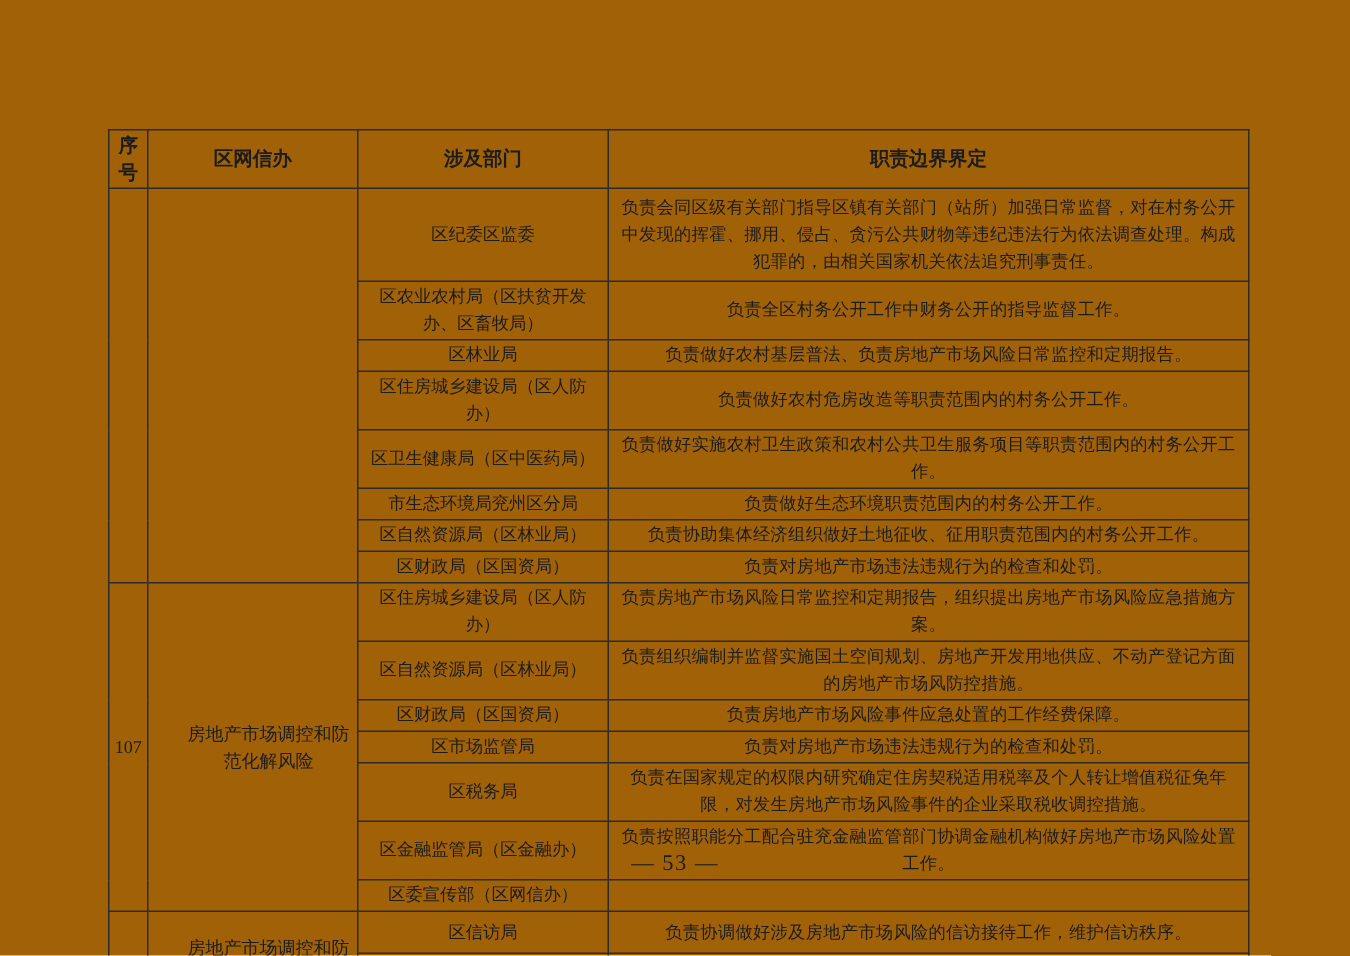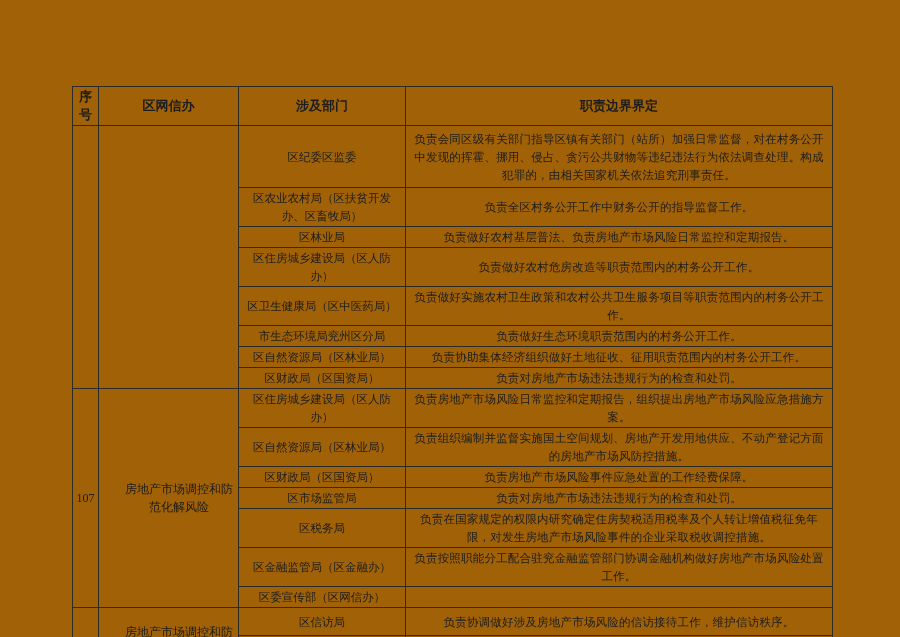--- a/index.html
+++ b/index.html
@@ -163,13 +163,14 @@
         <td class="dept-cell">区信访局</td>
         <td class="duty-cell">负责协调做好涉及房地产市场风险的信访接待工作，维护信访秩序。</td>
       </tr>
       <tr class="h28">
         <td class="dept-cell">中国人民银行兖州区支行</td>
         <td class="duty-cell">负责开发房地产市场涉及的金融风险监测与评估，牵头做好区域性系统性金融风险防范和</td>
       </tr>
     </tbody>
   </table>
 
+  <div class="page-number">— 53 —</div>
 </div>
 
 </body></html>

